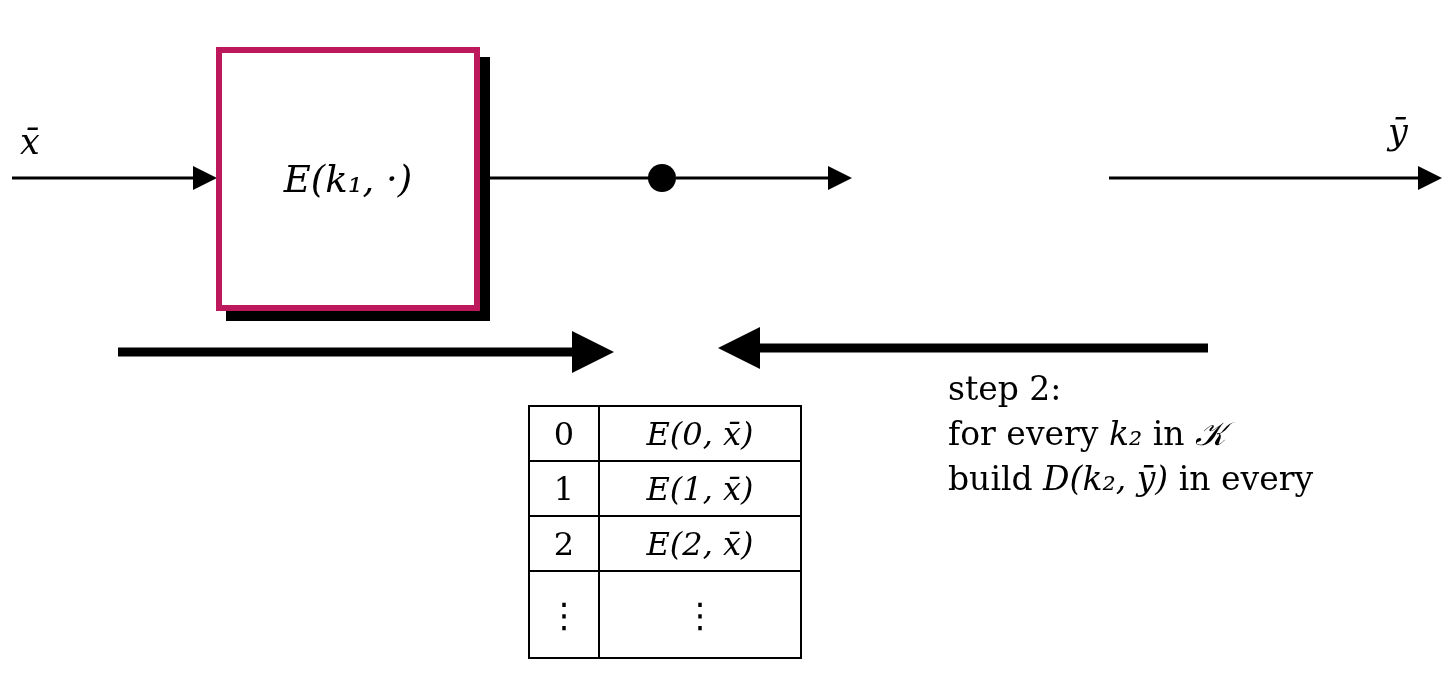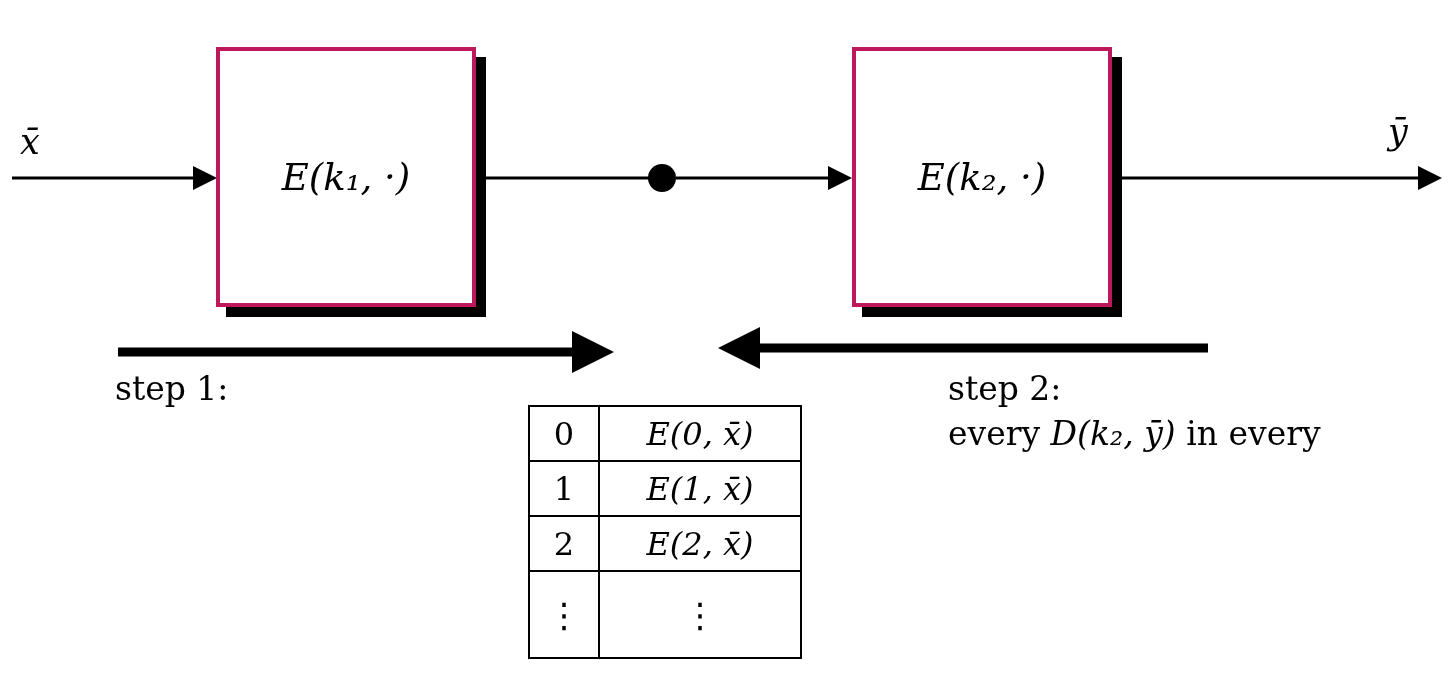--- a/index.html
+++ b/index.html
@@ -20,21 +20,21 @@
     position: absolute;
     left: 0;
     top: 0;
     width: 1452px;
     height: 680px;
   }
   .enc-box {
     position: absolute;
     width: 252px;
     height: 252px;
-    border: 4px solid #be185d;
+    border: 6px solid #be185d;
     background: #ffffff;
     box-shadow: 10px 10px 0 #000;
     display: flex;
     align-items: center;
     justify-content: center;
   }
   .box1 { left: 216px; top: 47px; }
   .box2 { left: 852px; top: 47px; }
   .box-label {
     font-size: 37px;
@@ -115,34 +115,31 @@
     <g>
       <line x1="1208" y1="348" x2="756" y2="348" stroke="#000" stroke-width="9"></line>
       <polygon points="760,327 718,348 760,369" fill="#000"></polygon>
     </g>
   </svg>
 
   <div class="enc-box box1">
     <span class="box-label">E(k₁, ·)</span>
   </div>
 
-  <div class="enc-box box2">
-    <span class="box-label">E(k₂, ·)</span>
-  </div>
 
   <div class="edge-label input-label">x̄</div>
   <div class="edge-label output-label">ȳ</div>
 
   <div class="step-text step1-text">
-    <div>step 1:</div>
   </div>
 
   <div class="step-text step2-text">
     <div>step 2:</div>
-    <div><span class="roman">every </span><span class="math">D(k₂, ȳ)</span><span class="roman"> in every</span></div>
+    <div><span class="roman">for every </span><span class="math">k₂</span><span class="roman"> in </span><span class="math">𝒦</span></div>
+    <div><span class="roman">build </span><span class="math">D(k₂, ȳ)</span><span class="roman"> in every</span></div>
   </div>
 
   <table class="lookup-table">
     <tbody>
       <tr>
         <td class="col-key">0</td>
         <td class="col-val">E(0, x̄)</td>
       </tr>
       <tr>
         <td class="col-key">1</td>

